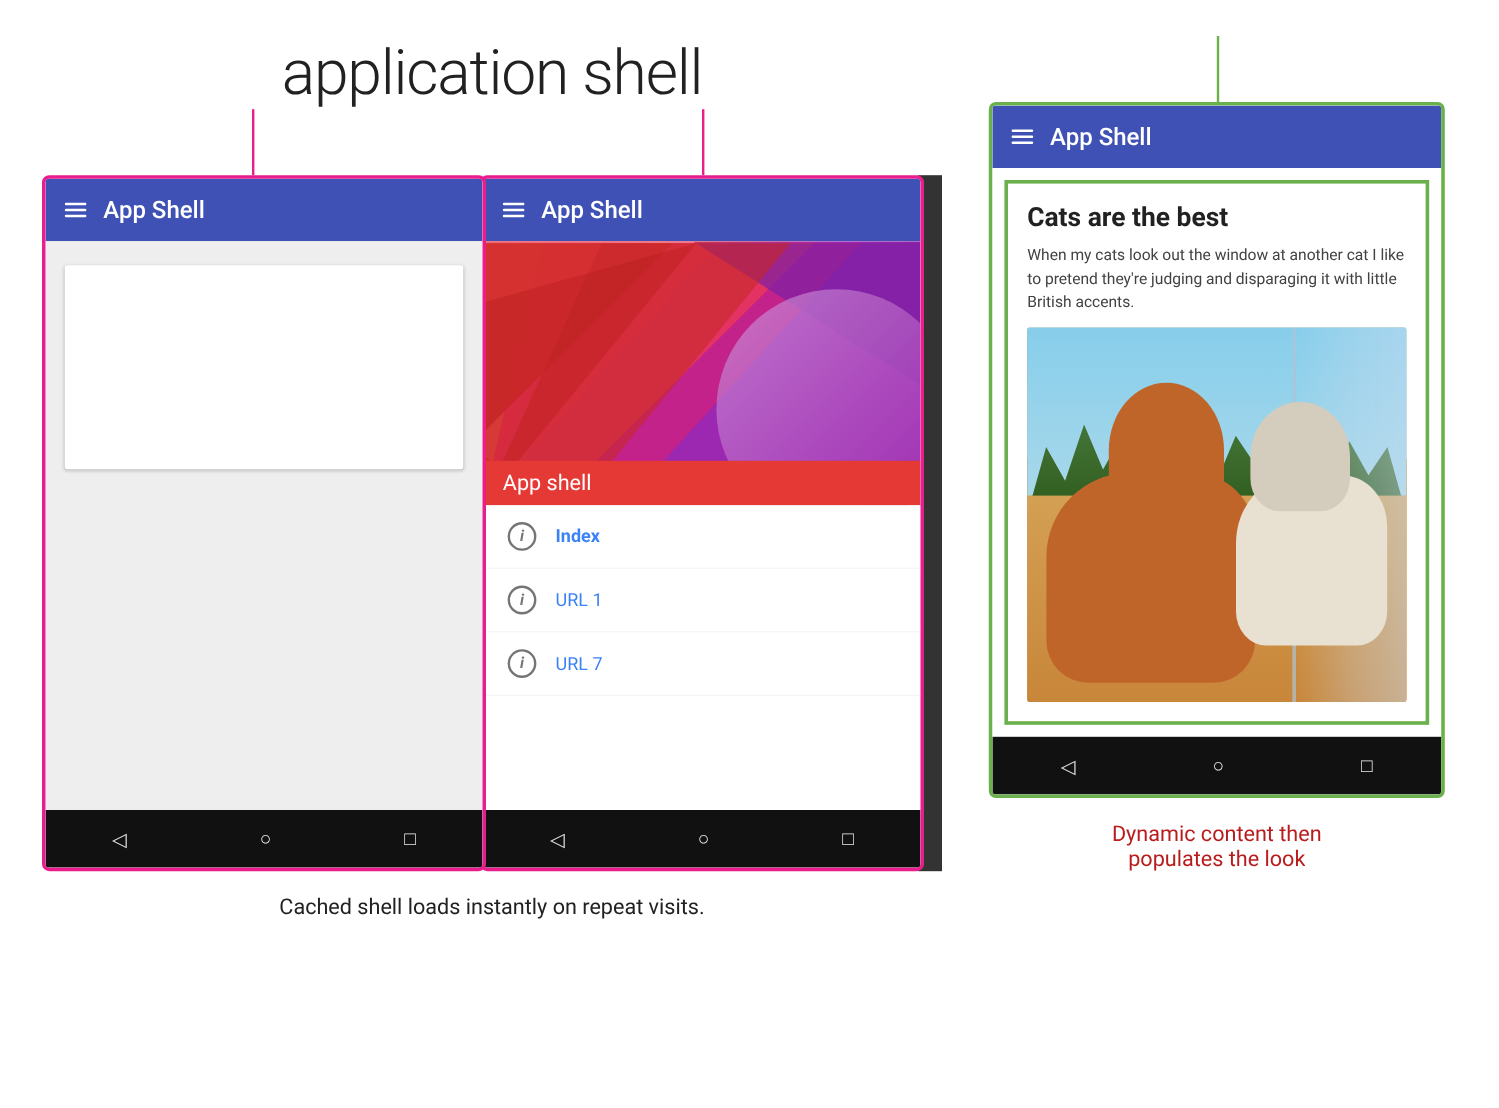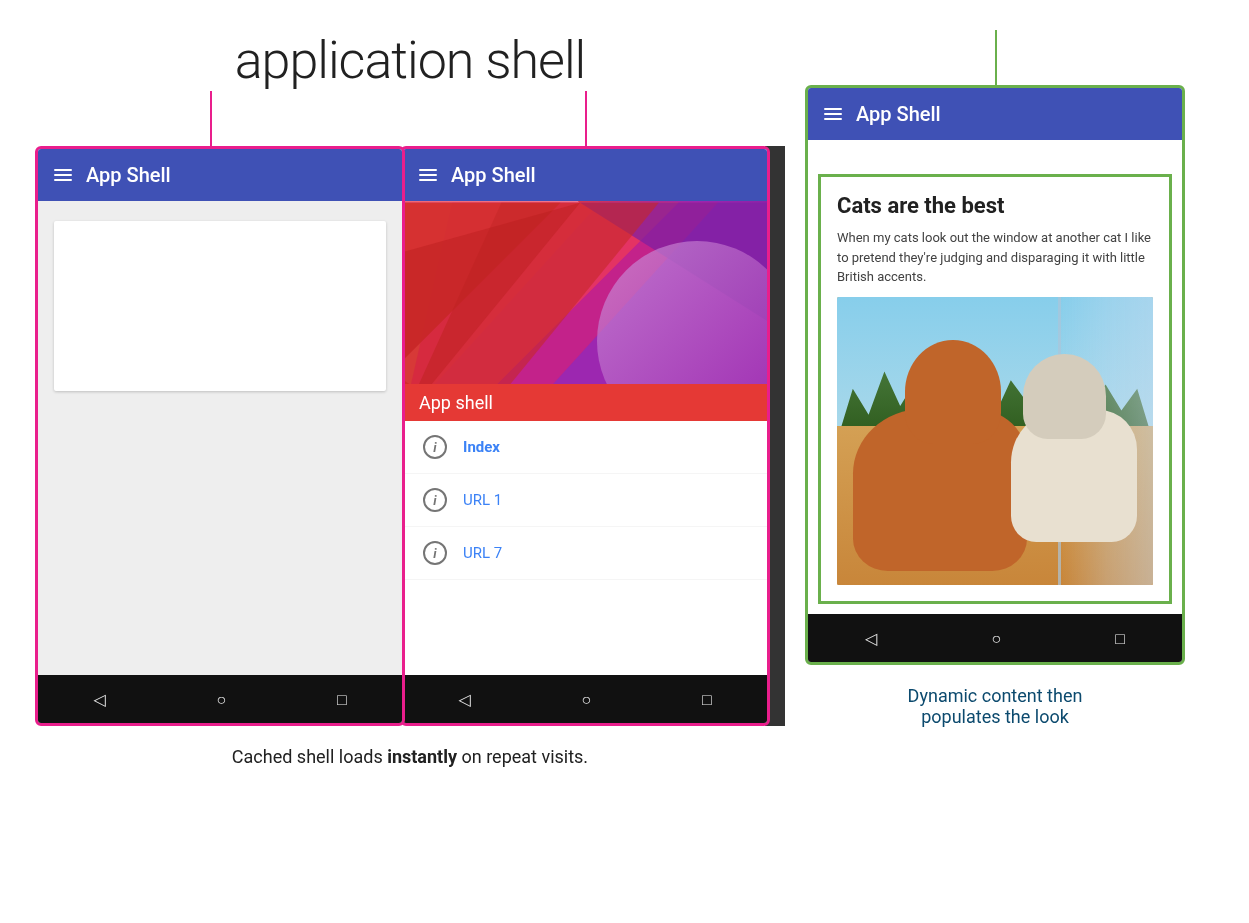--- a/index.html
+++ b/index.html
@@ -11,20 +11,21 @@
       overflow: hidden;
       position: relative;
     }
 
     .main-container {
       display: flex;
       flex-direction: row;
       align-items: flex-start;
       padding: 30px 30px 0 30px;
       gap: 0;
+      justify-content: space-between;
     }
 
     
     .left-section {
       display: flex;
       flex-direction: column;
       align-items: center;
       width: 760px;
     }
 
@@ -234,21 +235,20 @@
       color: #3b82f6;
     }
 
     
     .content-area {
       background: #fff;
       flex: 1;
       display: flex;
       flex-direction: column;
       padding: 0;
-      margin-top: 24px;
     }
     .content-inner {
       border: 3px solid #6ab04c;
       margin: 10px;
       flex: 1;
       padding: 16px;
       display: flex;
       flex-direction: column;
       gap: 10px;
     }
@@ -393,25 +393,25 @@
 
     
     .bottom-caption-left {
       font-size: 18px;
       color: #212121;
       text-align: center;
       margin-top: 20px;
       width: 100%;
     }
     .bottom-caption-left strong {
-      font-weight: 700;
+      font-weight: 400;
     }
     .bottom-caption-right {
       font-size: 18px;
-      color: #0c4a6e;
+      color: #b91c1c;
       text-align: center;
       margin-top: 20px;
       width: 100%;
     }
 
     
     .connectors-left {
       position: relative;
       width: 760px;
       height: 55px;

